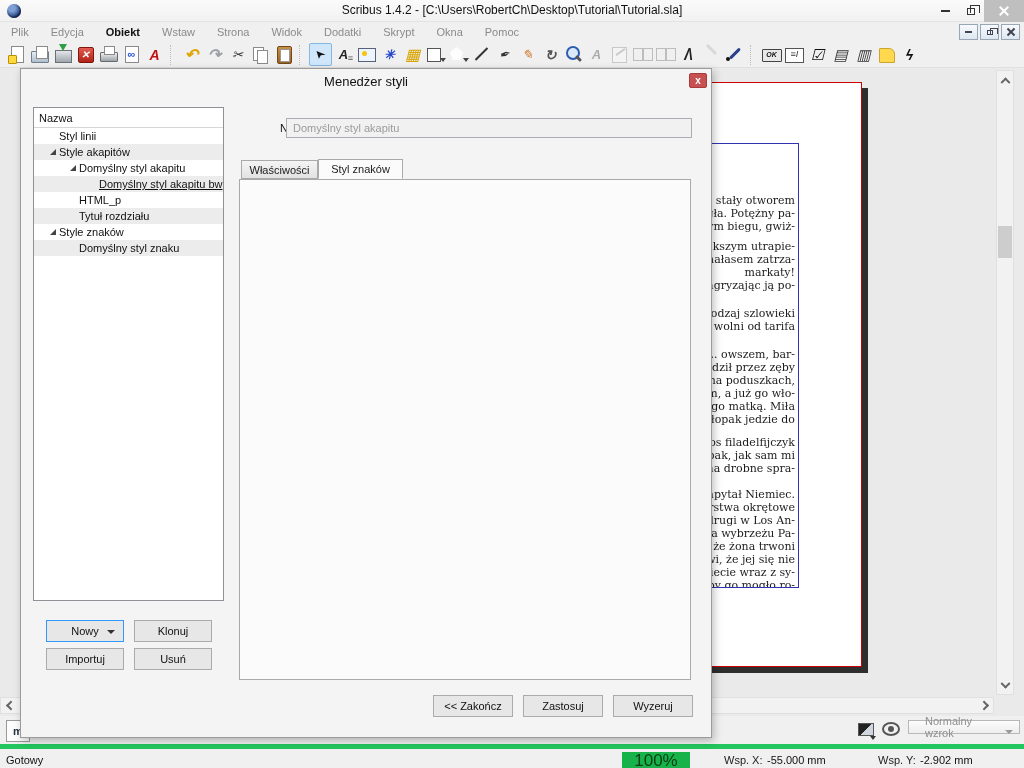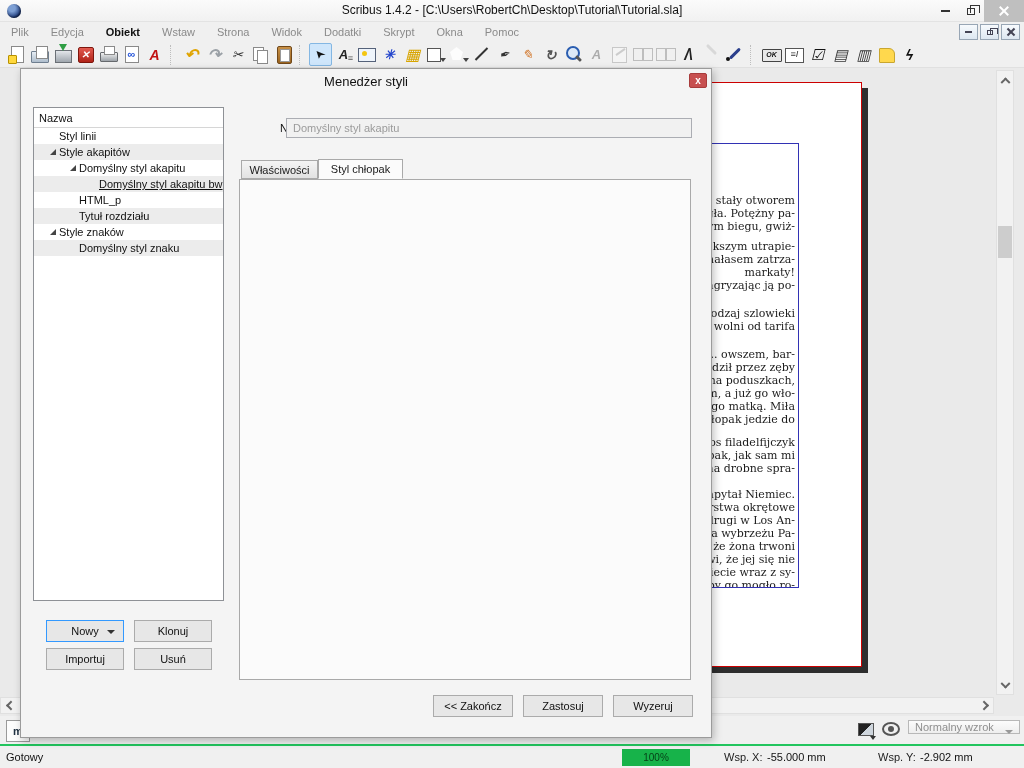--- a/index.html
+++ b/index.html
@@ -114,27 +114,27 @@
   .hs-l{left:0;} .hs-r{right:0;}
   .chev-l{width:7px;height:7px;border-left:2px solid #666;border-bottom:2px solid #666;transform:rotate(45deg) translate(1px,-1px);}
   .chev-r{width:7px;height:7px;border-right:2px solid #666;border-top:2px solid #666;transform:rotate(45deg) translate(-1px,1px);}
   
   .bottomrow{position:absolute;left:0;top:648px;width:1024px;height:28px;background:#f0f0f0;}
   .unit-btn{position:absolute;left:6px;top:4px;width:24px;height:22px;background:#fdfdfd;border:1px solid #9a9a9a;display:flex;align-items:center;justify-content:center;font-weight:bold;color:#234;overflow:hidden;}
   .prev-icon{position:absolute;left:858px;top:7px;width:16px;height:13px;background:linear-gradient(135deg,#222 0 50%,#cfd6dd 50%);border:1px solid #555;}
   .prev-icon:after{content:"";position:absolute;right:-3px;bottom:-5px;border-left:3px solid transparent;border-right:3px solid transparent;border-top:4px solid #333;}
   .eye-icon{position:absolute;left:882px;top:6px;width:18px;height:14px;border:2px solid #555;border-radius:50%;}
   .eye-icon:after{content:"";position:absolute;left:4px;top:2px;width:6px;height:6px;background:#555;border-radius:50%;}
-  .view-combo{position:absolute;left:908px;top:4px;width:112px;height:14px;background:linear-gradient(#fcfcfc,#eee);border:1px solid #b8b8b8;color:#8f8f8f;display:flex;align-items:center;padding:0 6px;}
+  .view-combo{position:absolute;left:908px;top:4px;width:112px;height:14px;background:linear-gradient(#fcfcfc,#eee);border:1px solid #b8b8b8;color:#8f8f8f;display:flex;align-items:center;padding:0 16px;}
   .combo-caret{position:absolute;right:6px;top:9px;border-left:4px solid transparent;border-right:4px solid transparent;border-top:4px solid #999;}
 
   
-  .statusbar{position:absolute;left:0;top:744px;width:1024px;height:16px;background:#f0f0f0;border-top:2px solid #22c55e;font-size:11px;}
+  .statusbar{position:absolute;left:0;top:744px;width:1024px;height:16px;background:#f0f0f0;border-top:5px solid #22c55e;font-size:11px;}
   .st-text{position:absolute;left:6px;top:5px;color:#111;}
-  .st-progress{position:absolute;left:622px;top:3px;width:68px;height:17px;background:#17b34a;display:flex;align-items:center;justify-content:center;color:#083;color:#063e16;font-size:10px;}
+  .st-progress{position:absolute;left:622px;top:3px;width:68px;height:17px;background:#17b34a;display:flex;align-items:center;justify-content:center;color:#083;color:#063e16;font-size:17px;}
   .st-xl{position:absolute;left:724px;top:5px;color:#222;}
   .st-xv{position:absolute;left:767px;top:5px;color:#111;}
   .st-yl{position:absolute;left:878px;top:5px;color:#222;}
   .st-yv{position:absolute;left:920px;top:5px;color:#111;}
 
   
   .dialog{position:absolute;left:20px;top:68px;width:692px;height:670px;background:#f4f4f4;border:1px solid #9b9b9b;box-shadow:2px 3px 8px rgba(0,0,0,.25);}
   .dlg-title{position:absolute;left:0;right:0;top:5px;text-align:center;font-size:13px;color:#111;}
   .dlg-close{position:absolute;right:4px;top:4px;width:18px;height:15px;background:#c75050;border:1px solid #a83c3c;border-radius:2px;color:#fff;font-size:10px;font-weight:bold;display:flex;align-items:center;justify-content:center;line-height:1;}
   
@@ -450,21 +450,21 @@
 
     <span class="lbl" style="left:220px;top:53px;">Nazwa:</span>
     <div class="combo dis" style="left:265px;top:49px;width:406px;height:20px;">
         <span>Domyślny styl akapitu</span>
       </div>
 
     <div class="tab inactive">
         <span>Właściwości</span>
       </div>
     <div class="tab active">
-        <span>Styl chłopak</span>
+        <span>Styl znaków</span>
       </div>
     <div class="tabpanel"></div>
 
     <span class="lbl" style="left:232px;top:129px;">Bazuje na:</span>
     <div class="combo" style="left:290px;top:124px;width:361px;height:20px;">
         <span class="combo-caret"></span>
       </div>
 
     <div class="group" style="left:230px;top:157px;width:422px;height:167px;background:#fbfbfb;">
       <span class="group-legend" style="background:#fbfbfb;">Formatowanie podstawowe</span>

